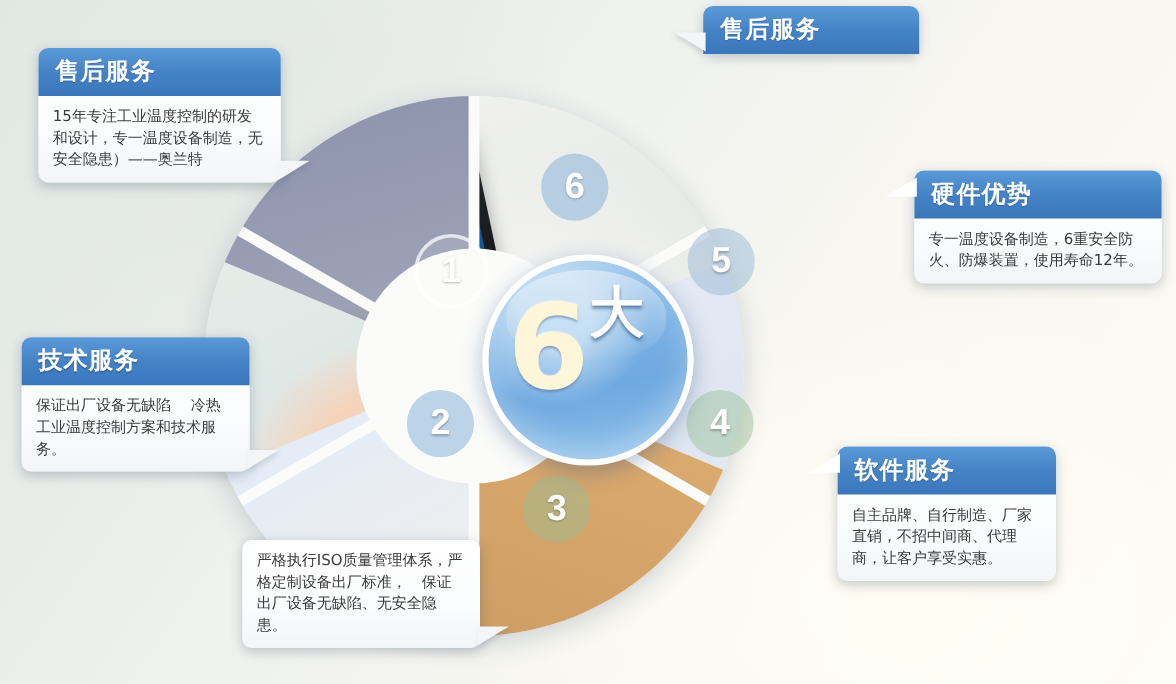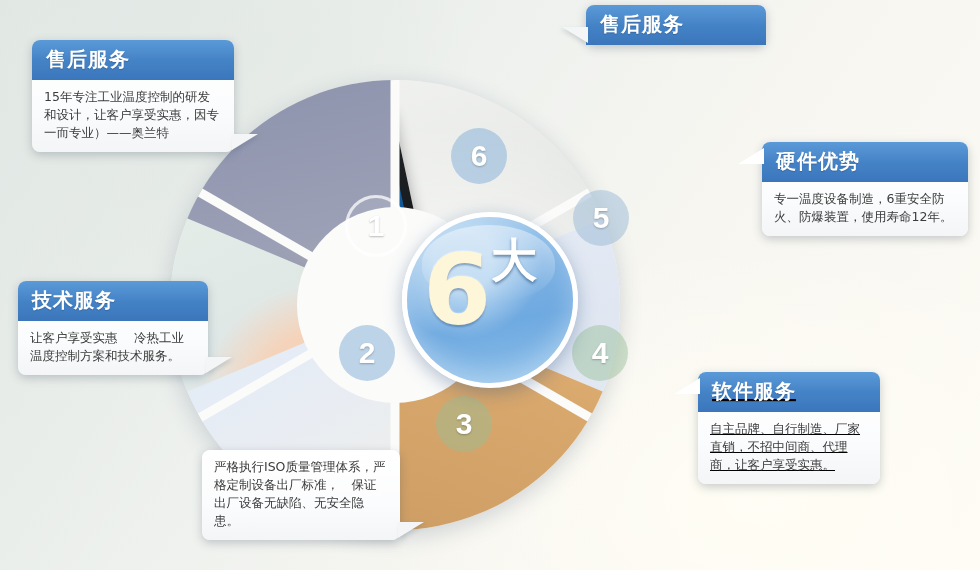--- a/index.html
+++ b/index.html
@@ -181,21 +181,21 @@
   .tail-tl{
     border-bottom:16px solid #ffffff;
     border-left:26px solid transparent;
     left:-24px;top:6px;
   }
 
   
   #card-team   {left:32px; top:40px;  width:202px;}
   #card-after  {left:586px;top:5px;   width:180px;}
   #card-hard   {left:762px;top:142px; width:206px;}
-  #card-soft   {left:698px;top:372px; width:182px;text-decoration:underline;}
+  #card-soft   {left:698px;top:372px; width:182px;}
   #card-qual   {left:202px;top:450px; width:198px;}
   #card-tech   {left:18px; top:281px; width:190px;}
 
   
   .tablet{
     position:absolute;left:52px;top:42px;width:186px;height:142px;
     background:linear-gradient(160deg,#2b2f33,#15171a);
     border-radius:8px;transform:rotate(-12deg);
     box-shadow:0 6px 14px rgba(0,0,0,.3);
   }
@@ -334,21 +334,21 @@
 
   <div class="numcircle nc-ring" style="left:345px;top:195px;">1</div>
   <div class="numcircle nc-fill" style="left:339px;top:325px;">2</div>
   <div class="numcircle nc-green" style="left:436px;top:396px;">3</div>
   <div class="numcircle nc-green" style="left:572px;top:325px;">4</div>
   <div class="numcircle nc-fill2" style="left:573px;top:190px;">5</div>
   <div class="numcircle nc-fill" style="left:451px;top:128px;">6</div>
 
   <div class="card" id="card-team">
     <div class="hdr">售后服务</div>
-    <div class="body">15年专注工业温度控制的研发和设计，让客户享受实惠，因专一而专业）——奥兰特</div>
+    <div class="body">15年专注工业温度控制的研发和设计，专一温度设备制造，无安全隐患）——奥兰特</div>
     <div class="tail tail-br"></div>
   </div>
 
   <div class="card" id="card-after">
     <div class="hdr">售后服务</div>
     <div class="tail tail-bl"></div>
   </div>
 
   <div class="card" id="card-hard">
     <div class="hdr">硬件优势</div>
@@ -362,17 +362,17 @@
     <div class="tail tail-tl"></div>
   </div>
 
   <div class="card" id="card-qual">
     <div class="body">严格执行ISO质量管理体系，严格定制设备出厂标准，　保证出厂设备无缺陷、无安全隐患。</div>
     <div class="tail tail-br"></div>
   </div>
 
   <div class="card" id="card-tech">
     <div class="hdr">技术服务</div>
-    <div class="body">让客户享受实惠　 冷热工业温度控制方案和技术服务。</div>
+    <div class="body">保证出厂设备无缺陷　 冷热工业温度控制方案和技术服务。</div>
     <div class="tail tail-br"></div>
   </div>
 
 </div>
 
 </body></html>

